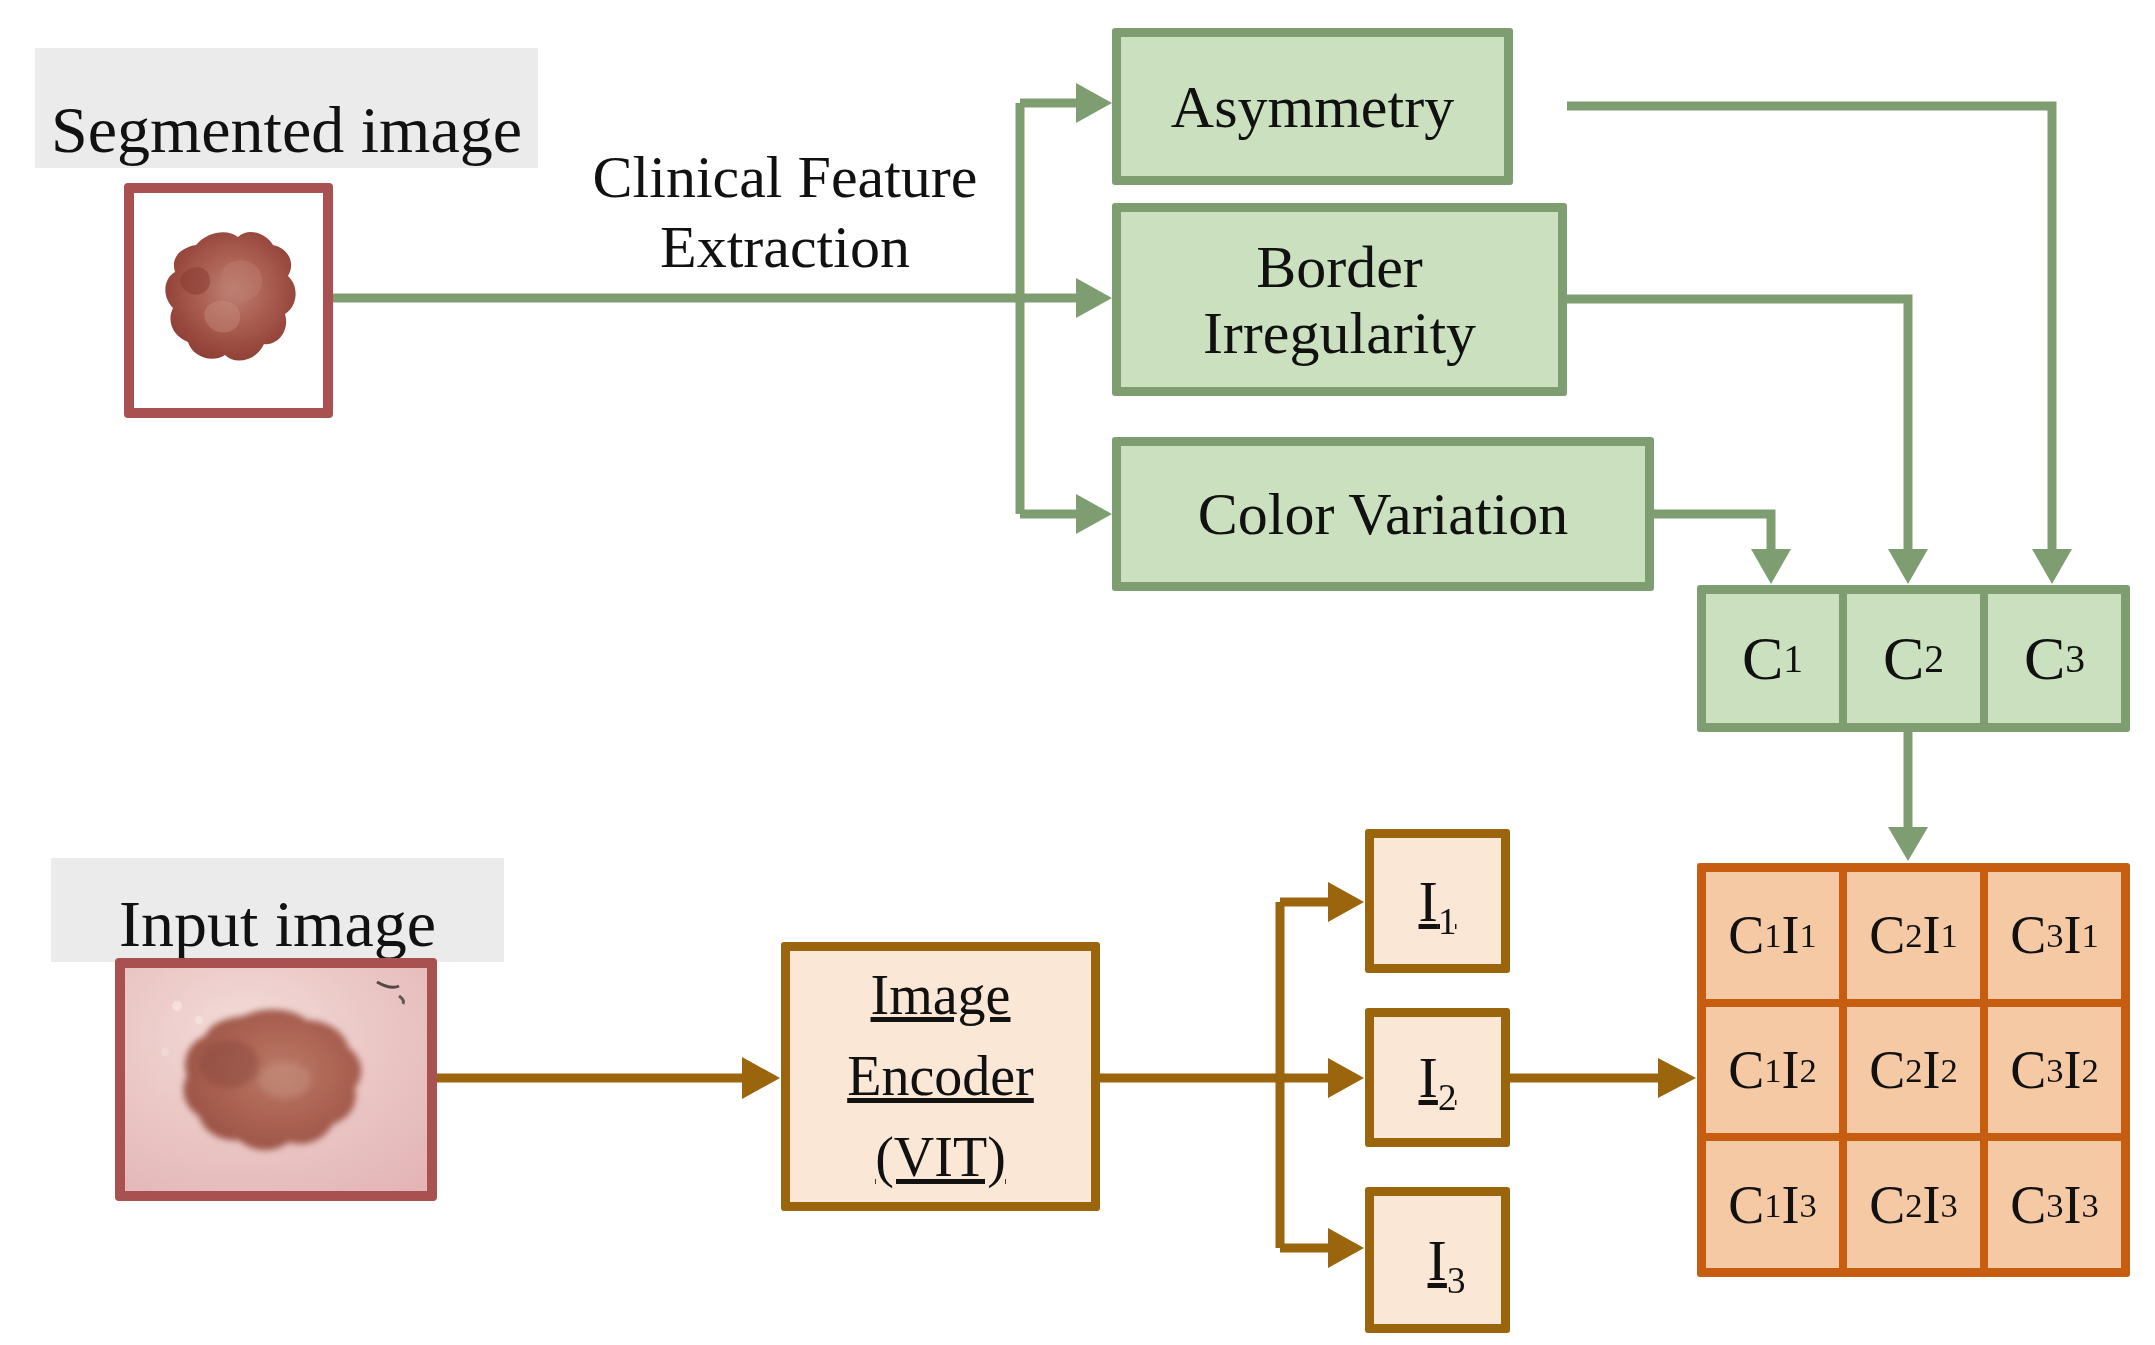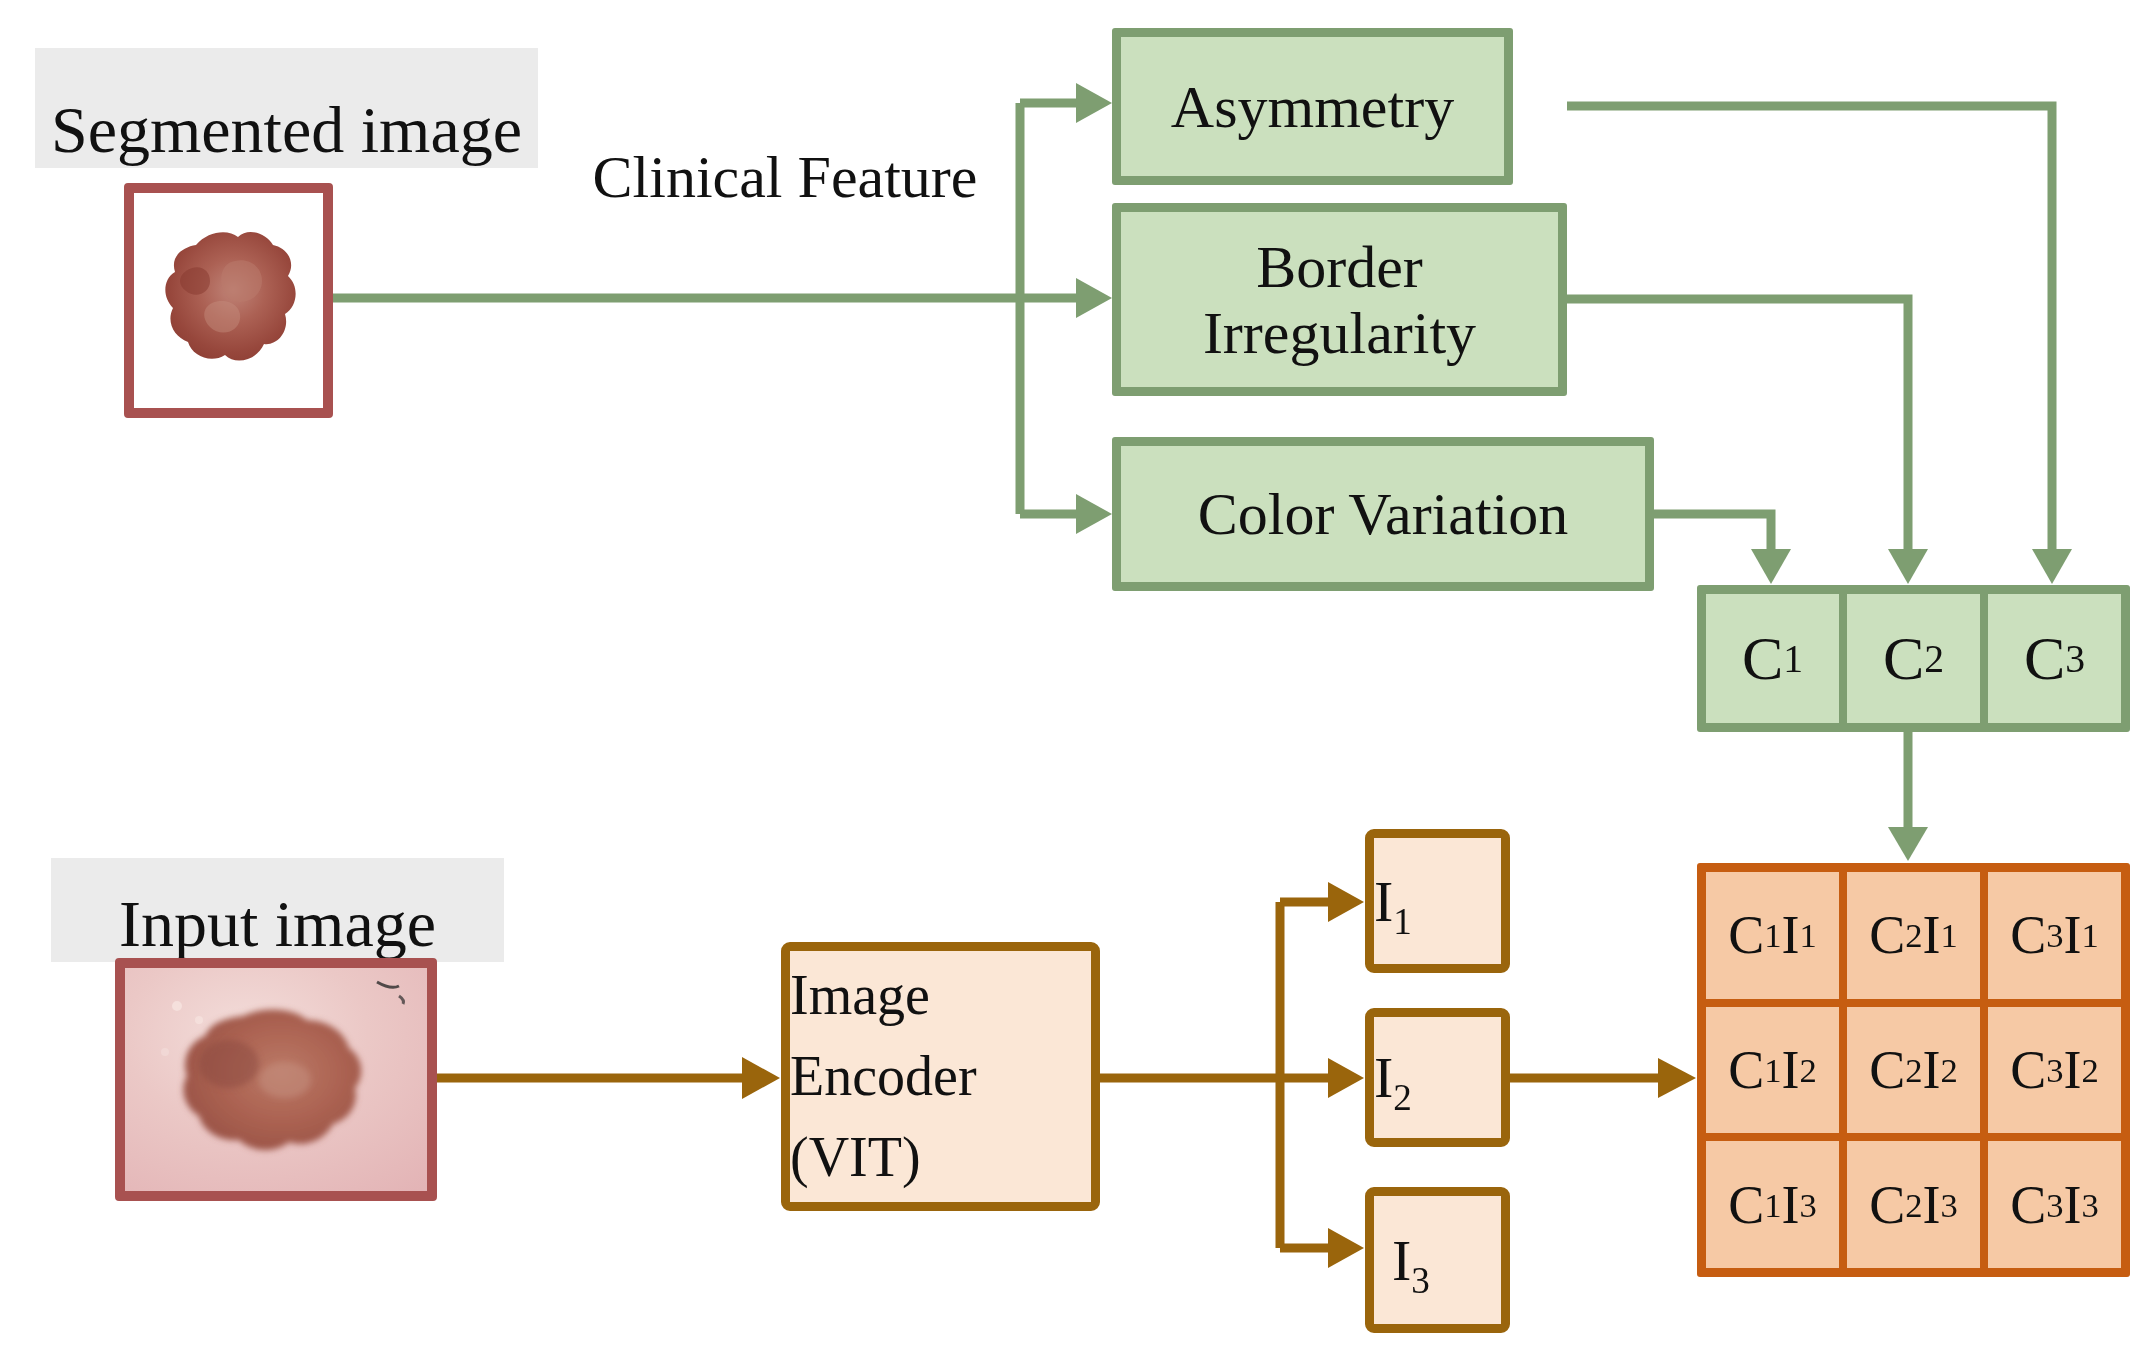--- a/index.html
+++ b/index.html
@@ -21,23 +21,24 @@
   .img-frame{
     border:10px solid var(--image-border);background:#ffffff;border-radius:4px;
   }
   .img-frame svg{display:block;}
   .gbox{
     background:var(--green-fill);border:9px solid var(--green-border);border-radius:3px;
     display:flex;flex-direction:column;align-items:center;justify-content:center;
     font-size:60px;line-height:1.1;text-align:center;
   }
   .obox{
-    background:var(--peach-fill);border:9px solid var(--brown);border-radius:9px;
-    display:flex;flex-direction:column;align-items:flex-start;justify-content:center;
+    background:var(--peach-fill);border:9px solid var(--brown);border-radius:3px;
+    display:flex;flex-direction:column;align-items:center;justify-content:center;
     text-align:center;
+    text-decoration:underline;
   }
   .encoder-box{font-size:56px;line-height:1.45;}
   .ibox{font-size:58px;}
   .cell-row{
     background:var(--green-border);border-radius:3px;padding:9px;display:grid;
     grid-template-columns:repeat(3,1fr);gap:8px;
   }
   .cell-row .cell{
     background:var(--green-fill);display:flex;align-items:center;justify-content:center;
     font-size:62px;
@@ -119,20 +120,21 @@
       <rect x="0" y="0" width="189" height="215" fill="#ffffff"></rect>
       <path fill="url(#segGrad)" d="M62,52 C74,38 94,36 104,44 C114,34 132,40 139,52 C154,55 162,70 154,83 C166,94 163,114 151,121 C156,137 144,153 130,151 C123,167 102,173 91,162 C77,171 58,163 54,149 C40,144 32,129 39,115 C28,104 29,86 41,79 C36,63 49,54 62,52 Z"></path>
       <path fill="#B97A6C" opacity="0.55" d="M95,70 C112,62 128,72 128,88 C128,102 114,112 100,108 C86,104 82,78 95,70 Z"></path>
       <path fill="#C58D7F" opacity="0.45" d="M78,110 C92,104 108,112 106,126 C104,140 86,144 76,134 C68,126 68,115 78,110 Z"></path>
       <path fill="#86382E" opacity="0.5" d="M52,78 C64,70 76,76 76,88 C76,100 62,106 52,98 C44,92 44,84 52,78 Z"></path>
     </svg>
   </div>
 
   <div class="abs clinical" style="left:500px;top:142px;width:570px;">
     <div>Clinical Feature</div>
+    <div>Extraction</div>
   </div>
 
   <div class="abs gbox" style="left:1112px;top:28px;width:401px;height:157px;">
     <span>Asymmetry</span>
   </div>
   <div class="abs gbox" style="left:1112px;top:203px;width:455px;height:193px;">
     <span>Border</span>
     <span>Irregularity</span>
   </div>
   <div class="abs gbox" style="left:1112px;top:437px;width:542px;height:154px;">

